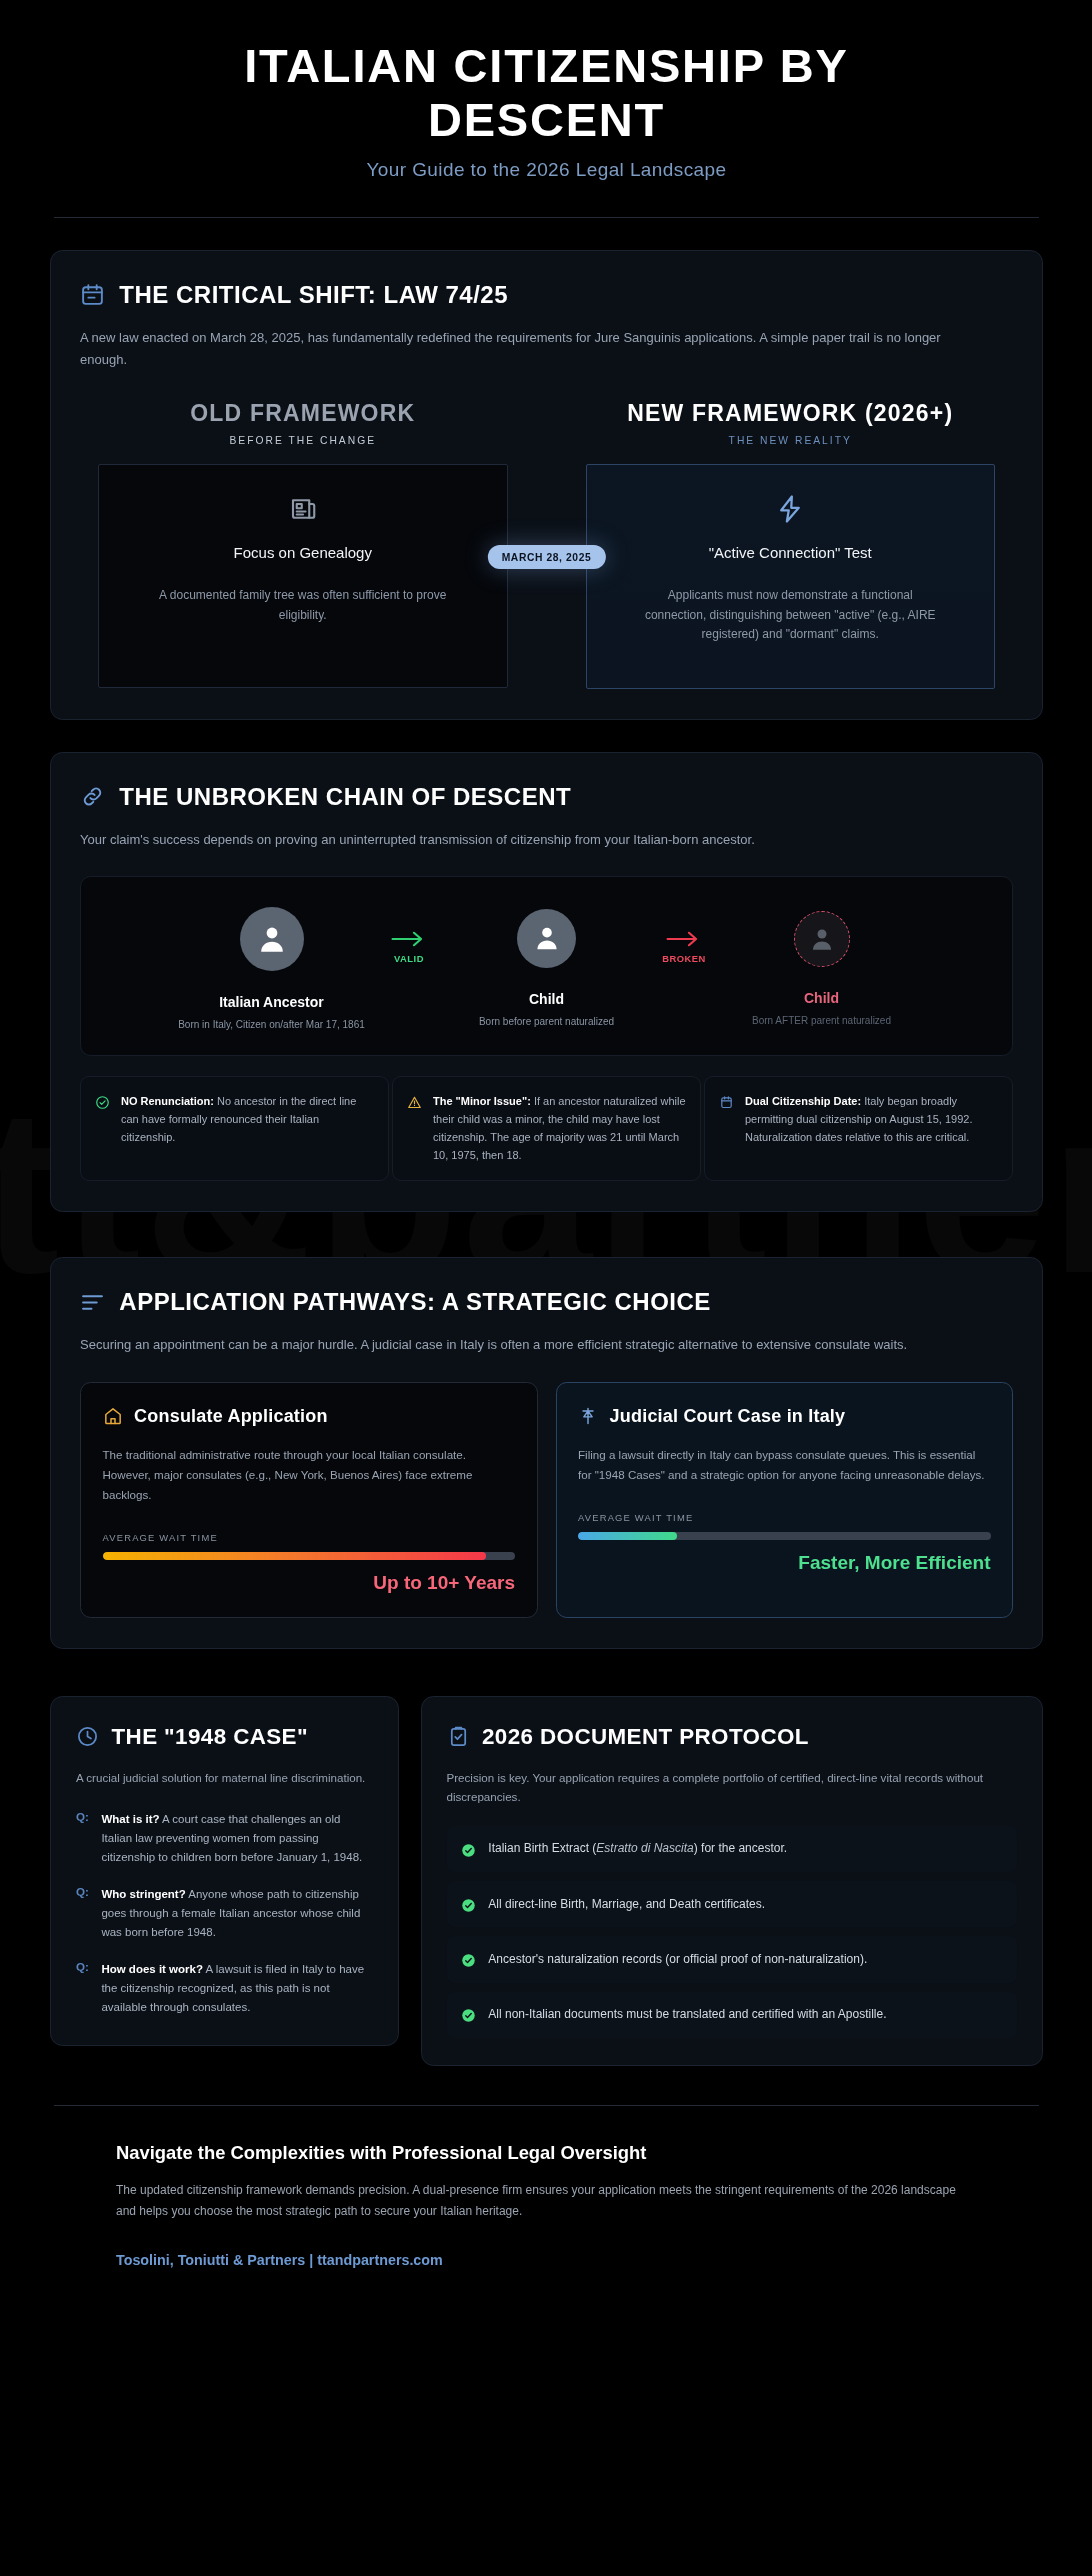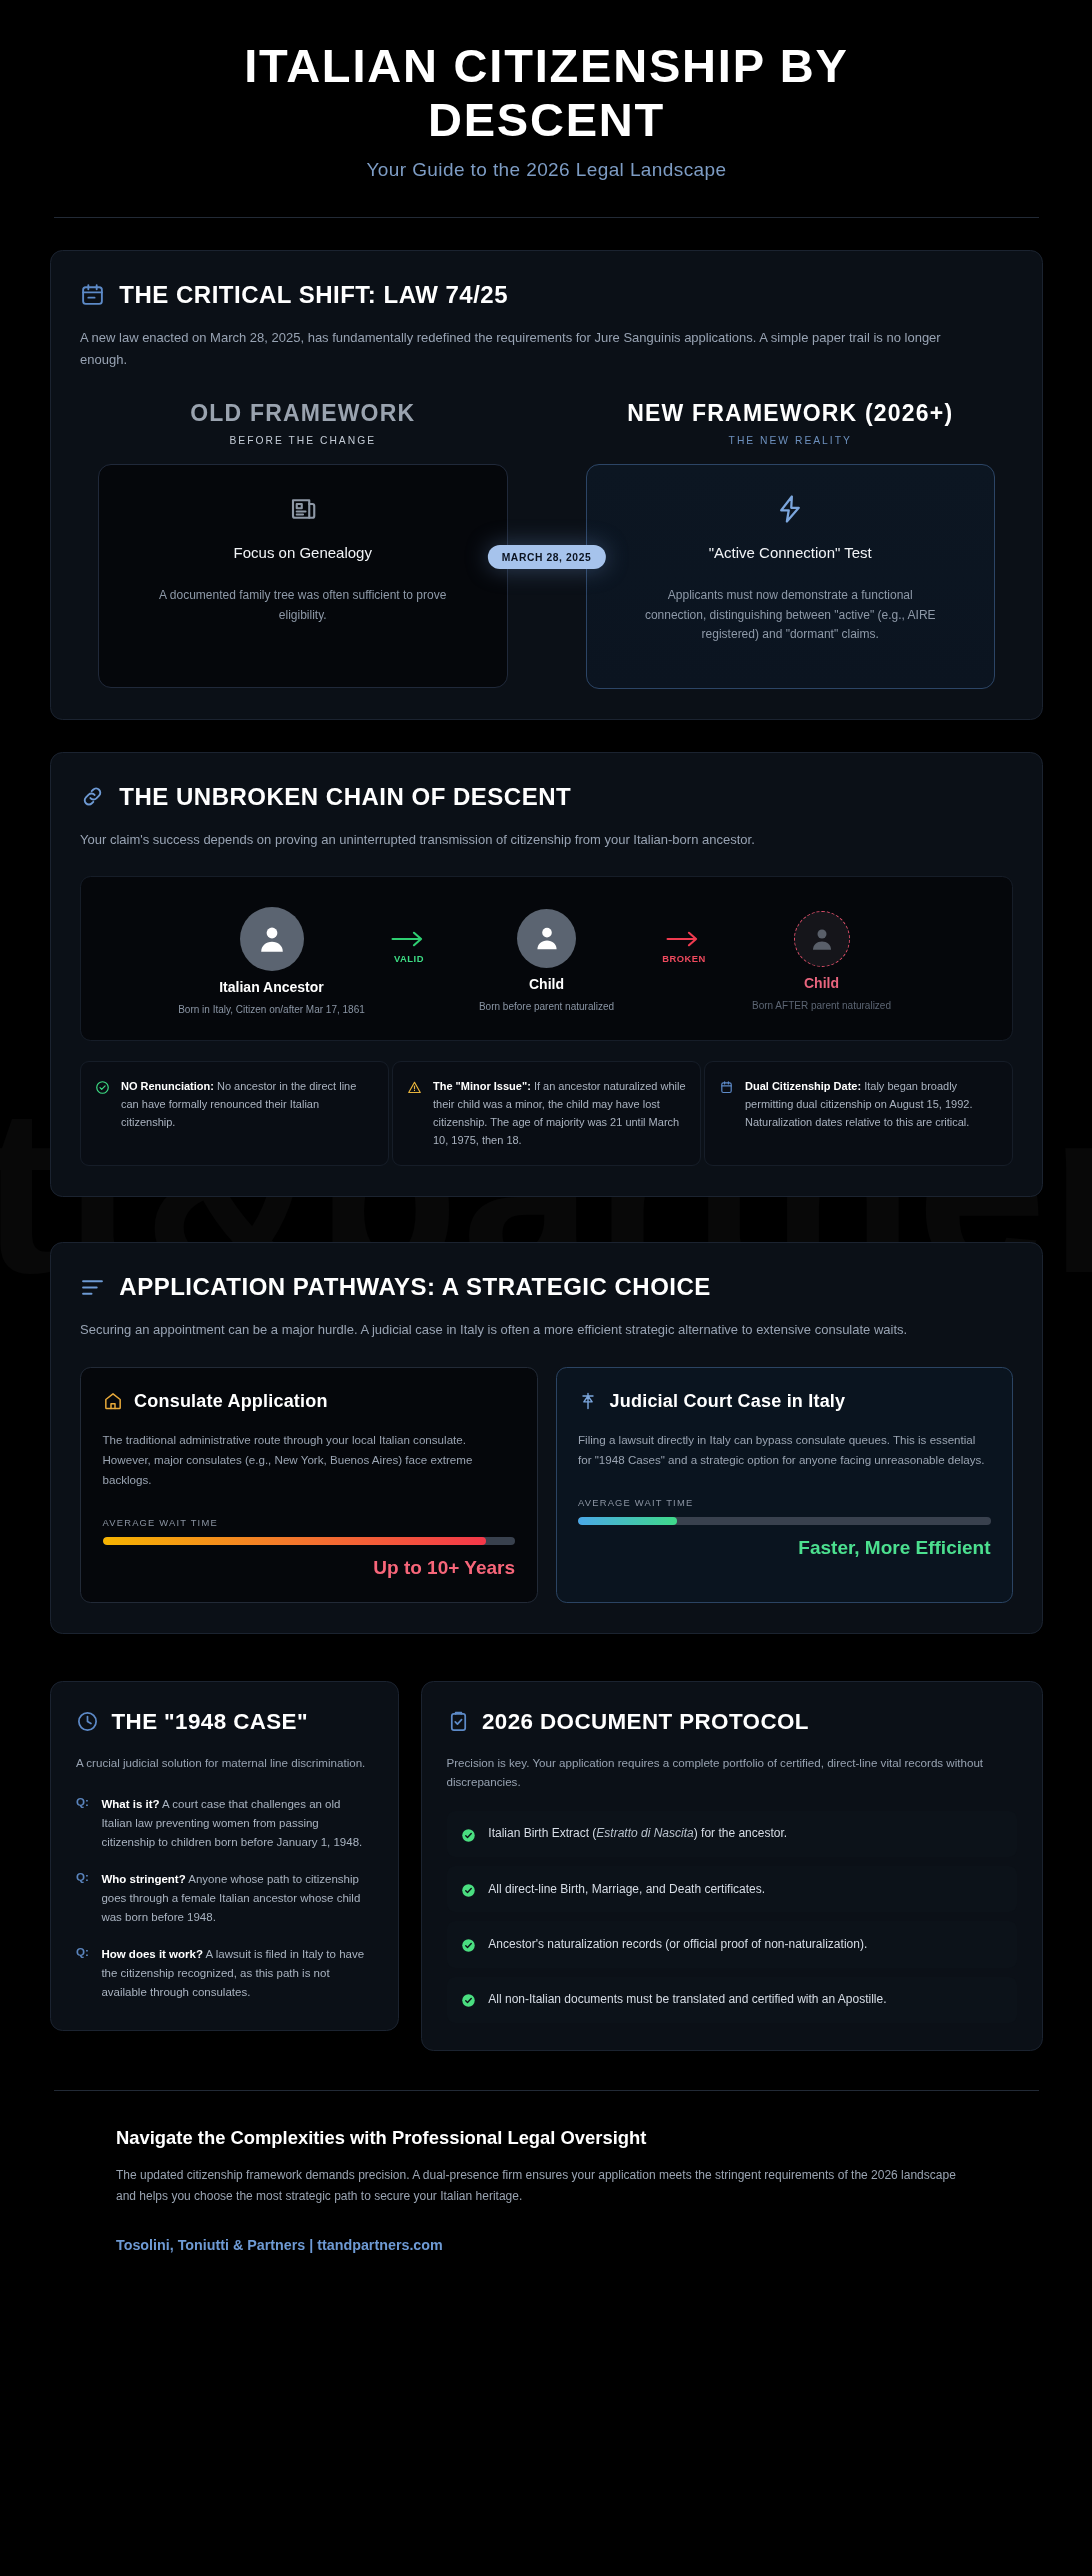--- a/index.html
+++ b/index.html
@@ -123,21 +123,21 @@
     margin-top: 8px;
     font-size: 10.3px;
     letter-spacing: 2px;
     text-transform: uppercase;
   }
   .fw-kicker.old { color: #c4ccd6; }
   .fw-kicker.new { color: #6d90bd; }
 
   .fw-card {
     margin-top: 18px;
-    border-radius: 13px;
+    border-radius: 2px;
     padding: 29px 23px 43px 23px;
     min-height: 224px;
   }
   .fw-card.old {
     background: #05070b;
     border: 0.9px solid #20293a;
   }
   .fw-card.new {
     background: linear-gradient(180deg,#0c1622 0%, #0b1420 100%);
     border: 0.9px solid #2c4566;
@@ -196,21 +196,21 @@
   .chain-node { width: 193px; text-align: center; }
   .avatar {
     width: 64px; height: 64px;
     border-radius: 50%;
     margin: 0 auto;
     display: flex; align-items: center; justify-content: center;
   }
   .avatar.solid { background: #5b6471; }
   .avatar.broken { background: #15151a; border: 1.8px dashed #e0506b; }
   .avatar svg { width: 36px; height: 36px; display:block; }
-  .node-name { margin-top: 8px; font-size: 14px; font-weight: 700; color: #ffffff; }
+  .node-name { margin-top: 23px; font-size: 14px; font-weight: 700; color: #ffffff; }
   .node-name.broken { color: #e8657e; }
   .node-sub { margin-top: 7.2px; font-size: 10px; line-height: 1.5; color: #8a95a4; }
   .node-sub.dim { color: #5c6573; }
 
   .chain-arrow { width: 82px; padding-top: 23px; text-align: center; }
   .chain-arrow svg { display:block; margin: 0 auto; }
   .arrow-label { margin-top: 5.4px; font-size: 9.4px; font-weight: 700; letter-spacing: 0.5px; }
   .arrow-label.valid { color: #3ddc84; }
   .arrow-label.broken { color: #ef4a5e; }
 

